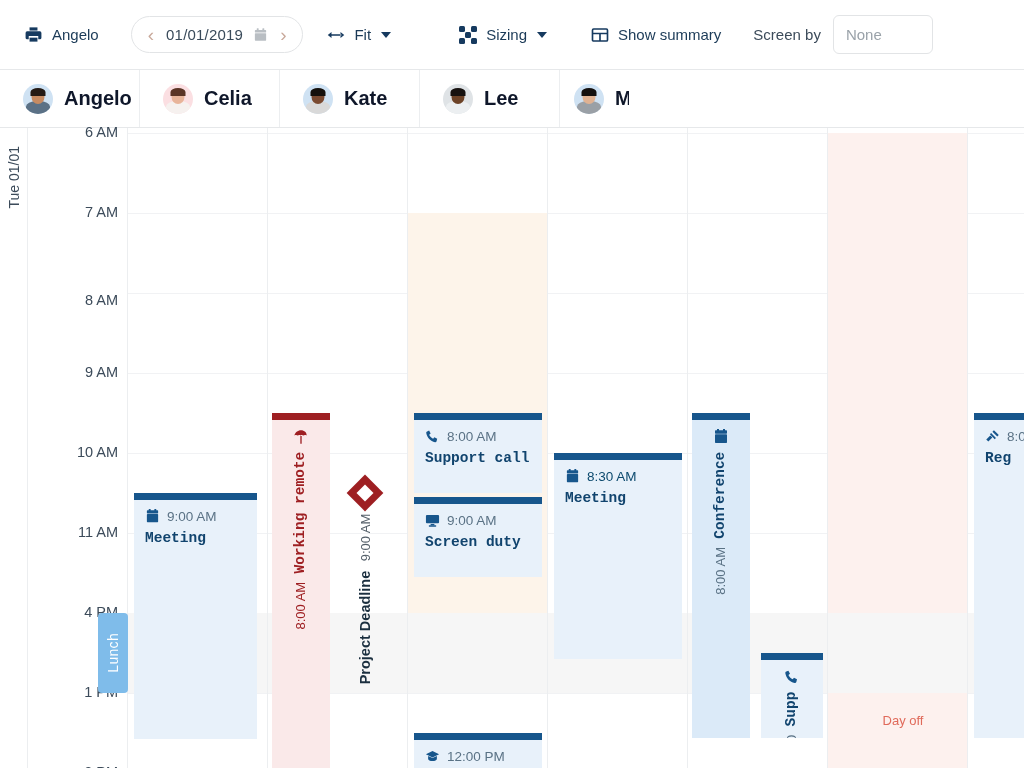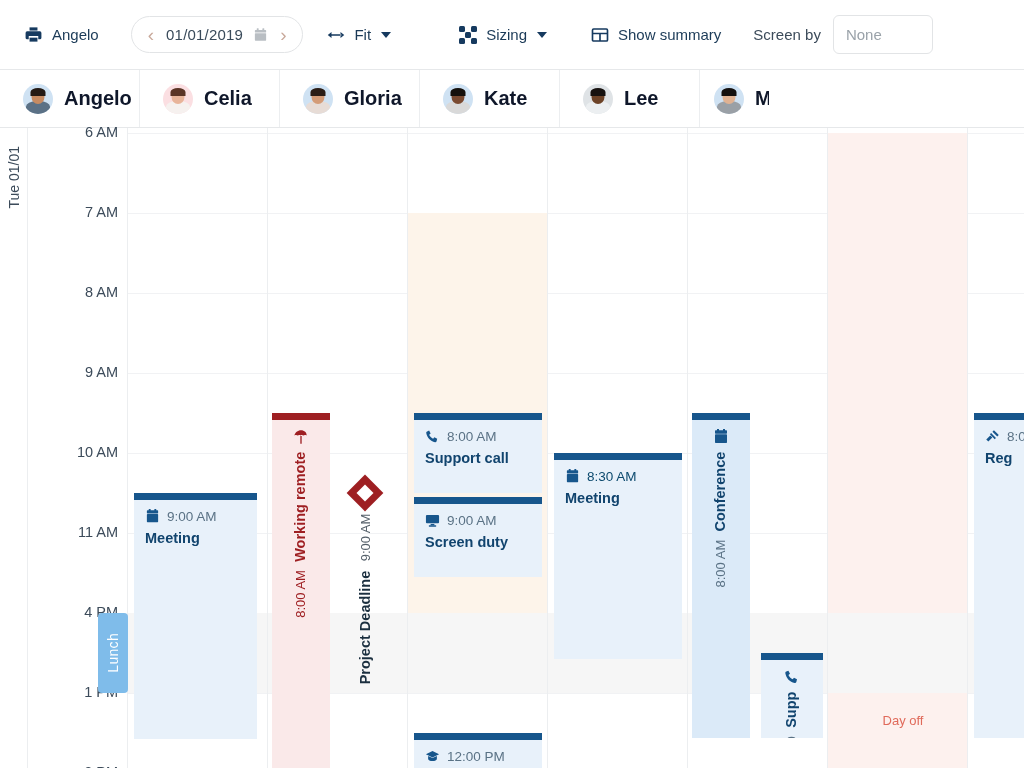--- a/index.html
+++ b/index.html
@@ -133,21 +133,21 @@
   .ev {
     position:absolute; z-index:3; overflow:hidden;
     border-top-style:solid;
     background:#e8f1fa;
   }
   .ev-inner { padding:9px 10px 6px 11px; }
   .ev-time {
     display:flex; align-items:center; gap:7px;
     font-size:13.5px; color:#5a7285; white-space:nowrap;
   }
-  .ev-title { font-size:14.5px; font-weight:700; color:#11446e; margin-top:5px; line-height:1.32; }
+  .ev-title { font-size:14.5px; font-weight:700; color:#11446e; margin-top:5px; line-height:1.32;font-family:Liberation Mono, monospace; }
   .ev svg { display:block; }
 
   
   .ev.vert .ev-inner { padding:9px 4px; display:flex; flex-direction:column; align-items:center; }
   .ev.vert .vtext {
     writing-mode: vertical-rl; transform: rotate(180deg);
     display:flex; align-items:center; gap:8px; margin-top:7px;
   }
   .ev.vert .ev-time { font-size:13px; }
   .ev.vert .ev-title { font-size:14.5px; margin-top:0; }
@@ -261,28 +261,20 @@
       <div class="res-cell">
         <span class="avatar" style="background:#fbdfe2">
           <span class="body" style="bottom:0;width:24px;height:13px;background:#f6f1ef"></span>
           <span class="head" style="top:6px;width:13px;height:14px;background:#e8b49a"></span>
           <span class="head" style="top:4px;width:15px;height:8px;border-radius:50% 50% 0 0;background:#5b3425"></span>
         </span>
         <span class="res-name">Celia</span>
       </div>
       <div class="res-cell">
         <span class="avatar" style="background:#cfe2f3">
-          <span class="body" style="bottom:0;width:24px;height:13px;background:#e7dcd6"></span>
-          <span class="head" style="top:6px;width:13px;height:14px;background:#d49c78"></span>
-          <span class="head" style="top:4px;width:15px;height:8px;border-radius:50% 50% 0 0;background:#2b1d16"></span>
-        </span>
-        <span class="res-name">Gloria</span>
-      </div>
-      <div class="res-cell">
-        <span class="avatar" style="background:#cfe2f3">
           <span class="body" style="bottom:0;width:24px;height:13px;background:#d9d9d9"></span>
           <span class="head" style="top:6px;width:13px;height:14px;background:#7a4a31"></span>
           <span class="head" style="top:4px;width:15px;height:8px;border-radius:50% 50% 0 0;background:#15100c"></span>
         </span>
         <span class="res-name">Kate</span>
       </div>
       <div class="res-cell">
         <span class="avatar" style="background:#dfe3e6">
           <span class="body" style="bottom:0;width:24px;height:13px;background:#eceff1"></span>
           <span class="head" style="top:6px;width:13px;height:14px;background:#6d4328"></span>
@@ -304,21 +296,21 @@
 <div id="body">
   <div id="daylabel">
     <span>Tue 01/01</span>
   </div>
   <div id="timeaxis">
     <div id="lunch-badge" style="top: 485px; height: 80px;">
       <span>Lunch</span>
     </div>
   <div class="tick" style="top: -4px;">6 AM</div>
       <div class="tick" style="top: 76px;">7 AM</div>
-      <div class="tick" style="top: 156px;">8 AM</div>
+      <div class="tick" style="top: 164px;">8 AM</div>
       <div class="tick" style="top: 236px;">9 AM</div>
       <div class="tick" style="top: 316px;">10 AM</div>
       <div class="tick" style="top: 396px;">11 AM</div>
       <div class="tick" style="top: 476px;">4 PM</div>
       <div class="tick" style="top: 556px;">1 PM</div>
       <div class="tick" style="top: 636px;">2 PM</div>
     </div>
   <div id="cols">
       <div class="col">
         <div class="hline" style="top: 5px;"></div>

